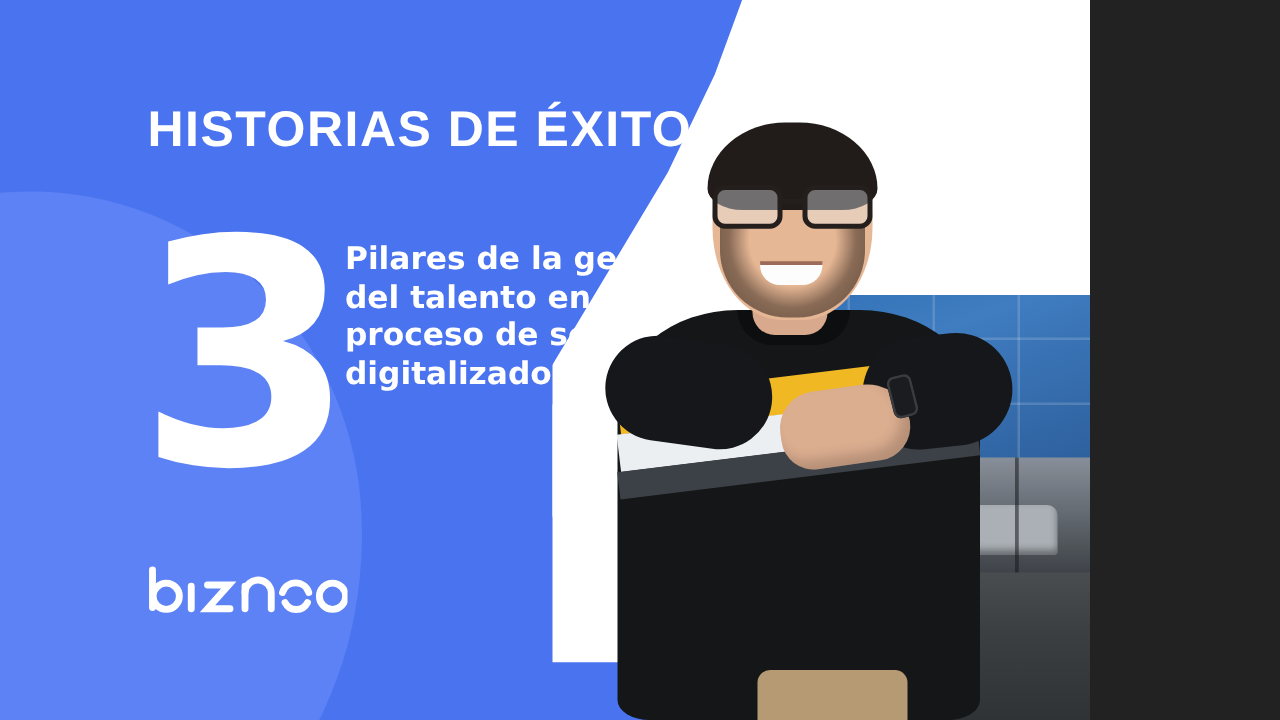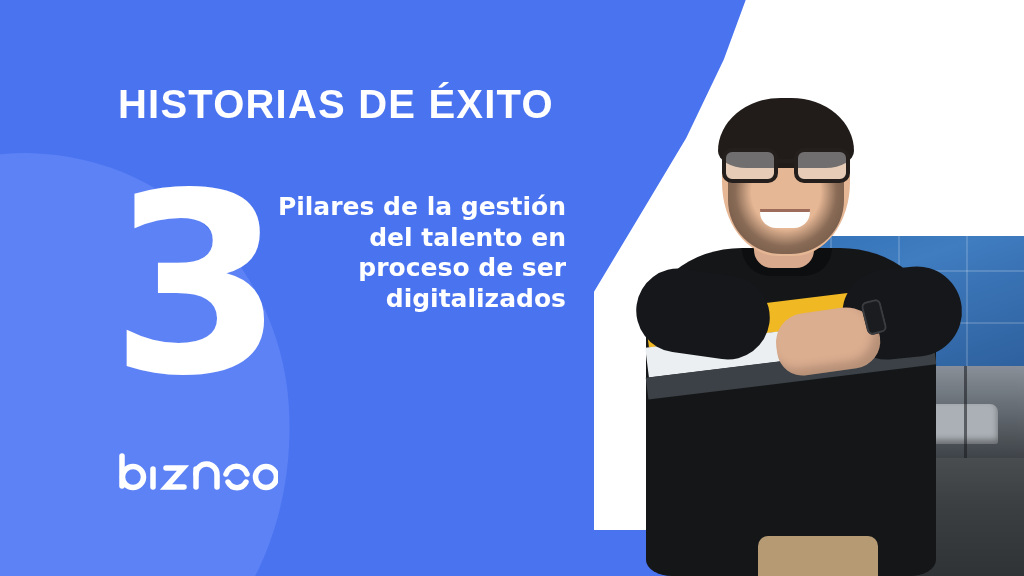--- a/index.html
+++ b/index.html
@@ -2,26 +2,25 @@
 <html><head>
 <meta charset="utf-8">
 <style>
   html, body {
     margin: 0;
     padding: 0;
     background: #222;
   }
   #slide {
     position: relative;
-    width: 1024px;
+    width: 872px;
     height: 576px;
     overflow: hidden;
     background: #3b82f6;
     font-family: "Liberation Sans", sans-serif;
-    text-align: right;
     -webkit-font-smoothing: antialiased;
   }
 
   
   .bg-base {
     position: absolute;
     inset: 0;
     background: #4a73f0;
   }
   .bg-accent {

